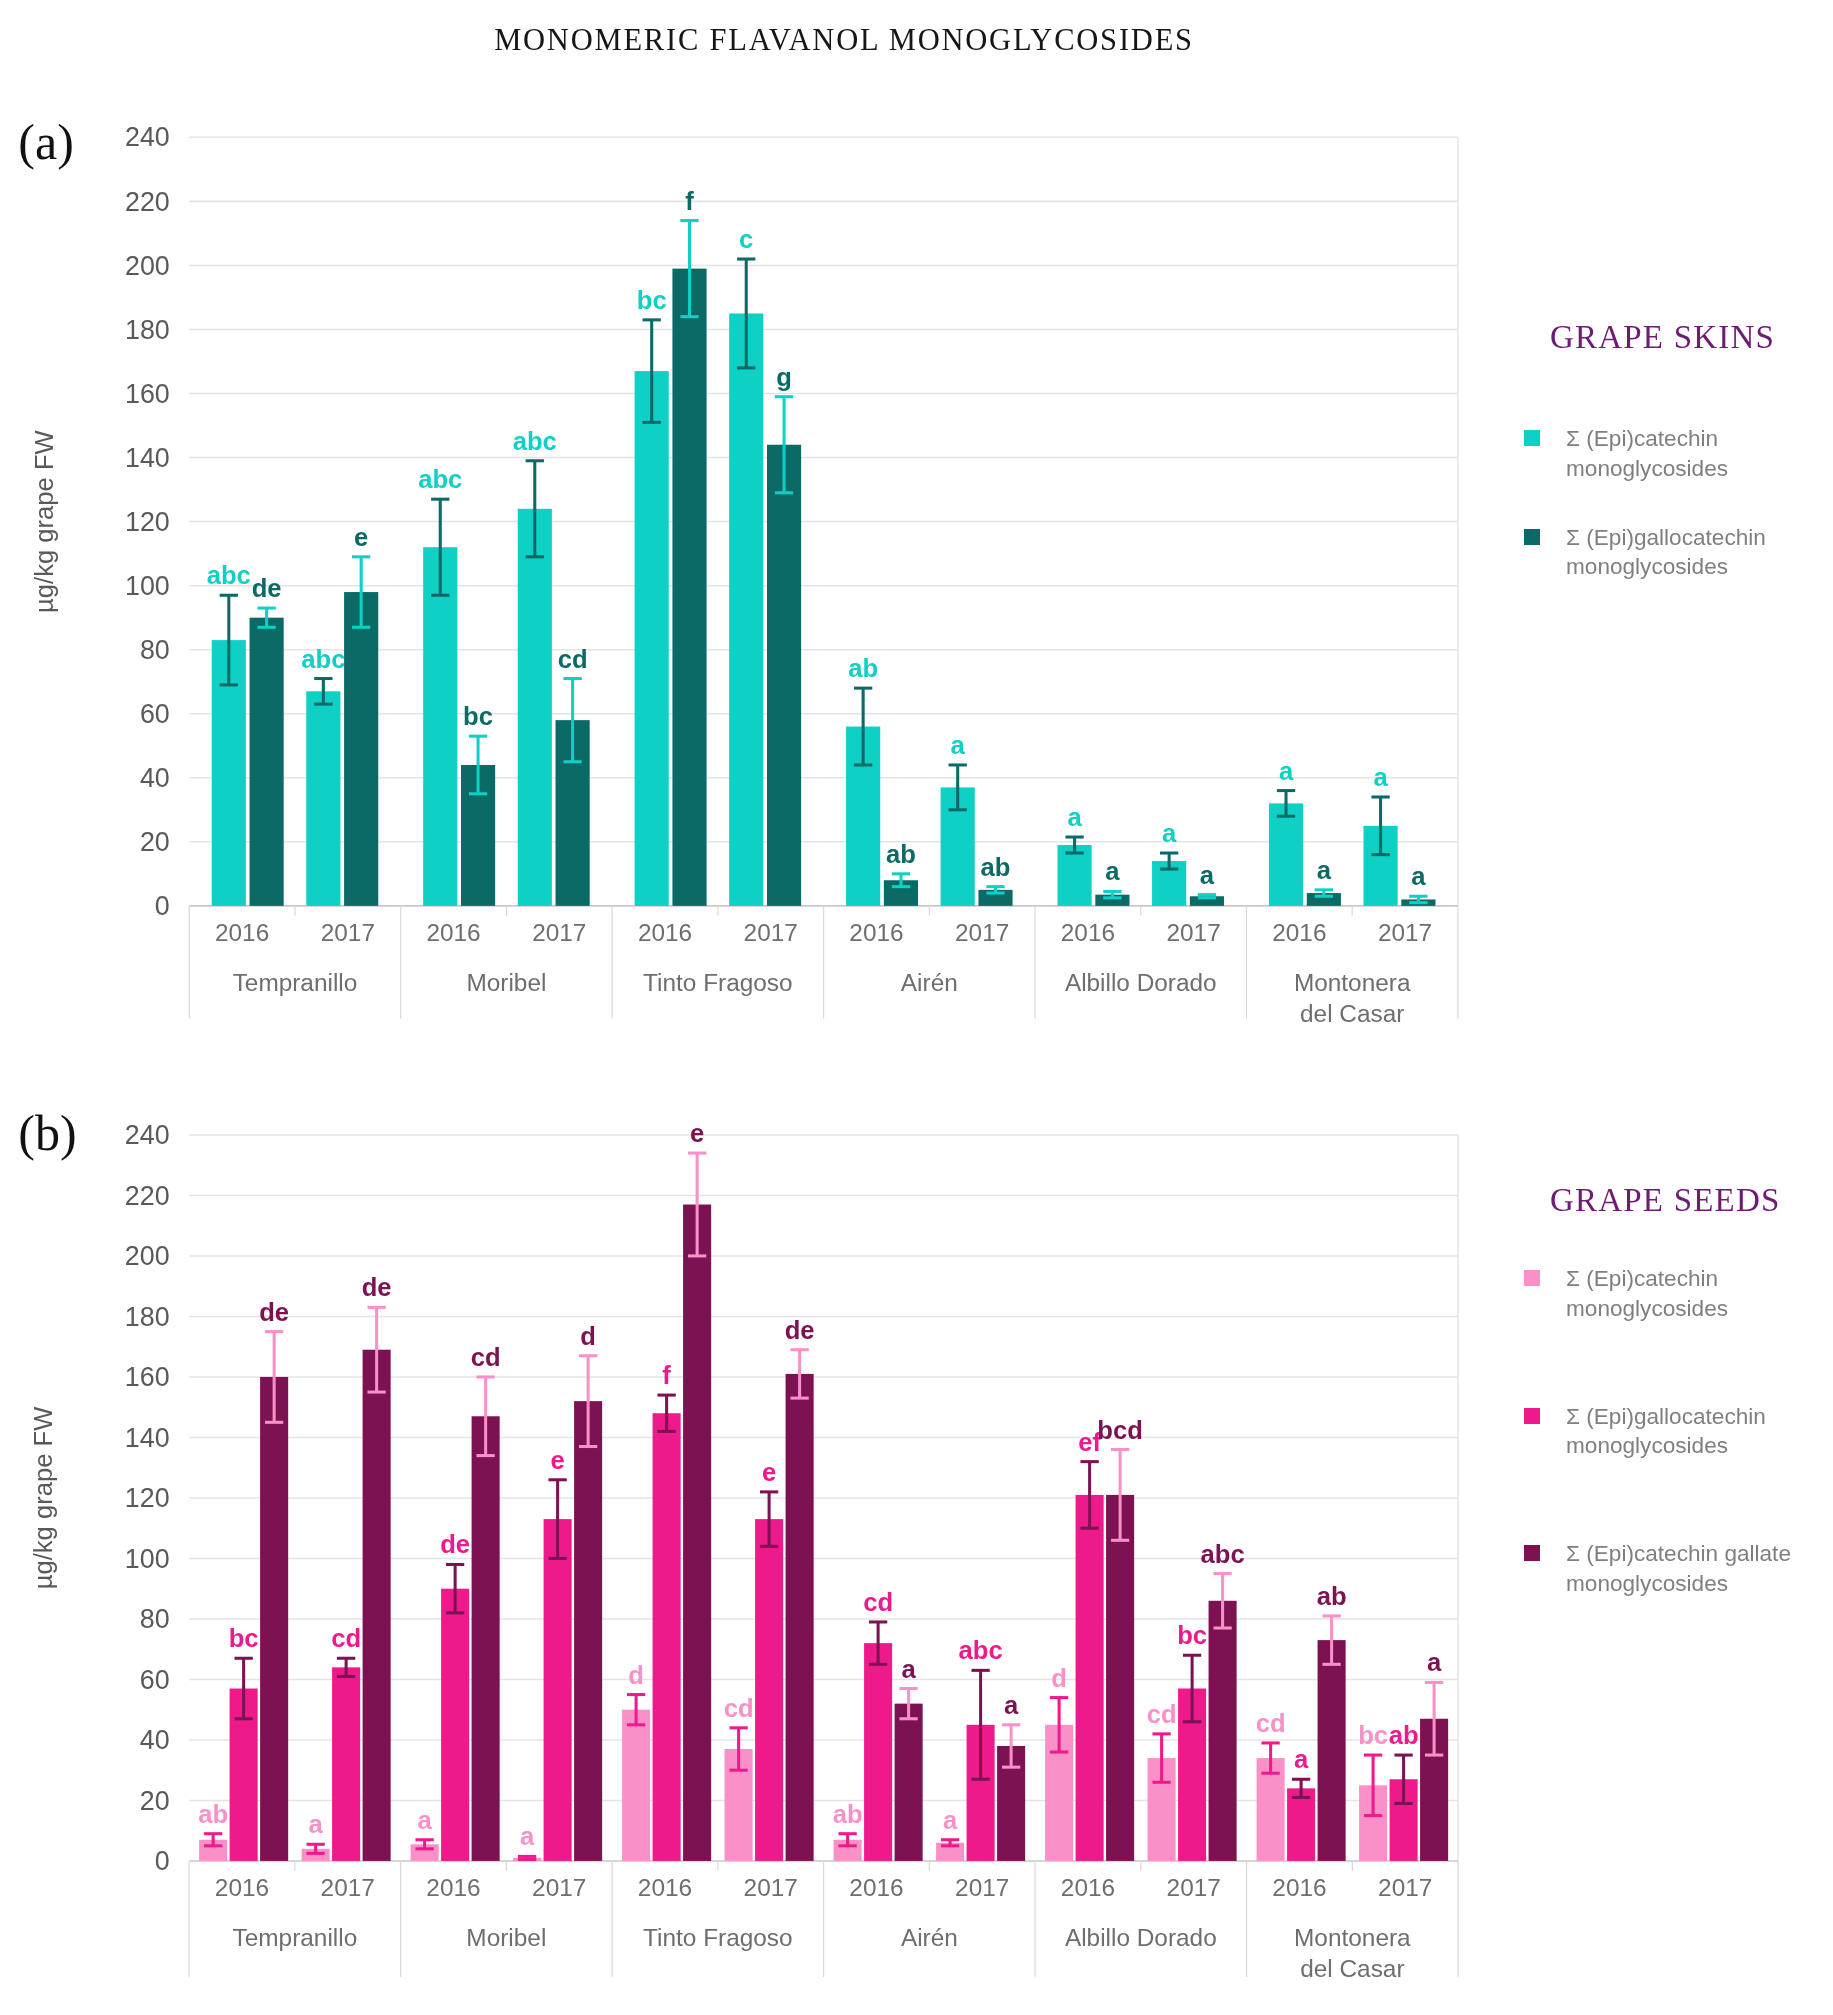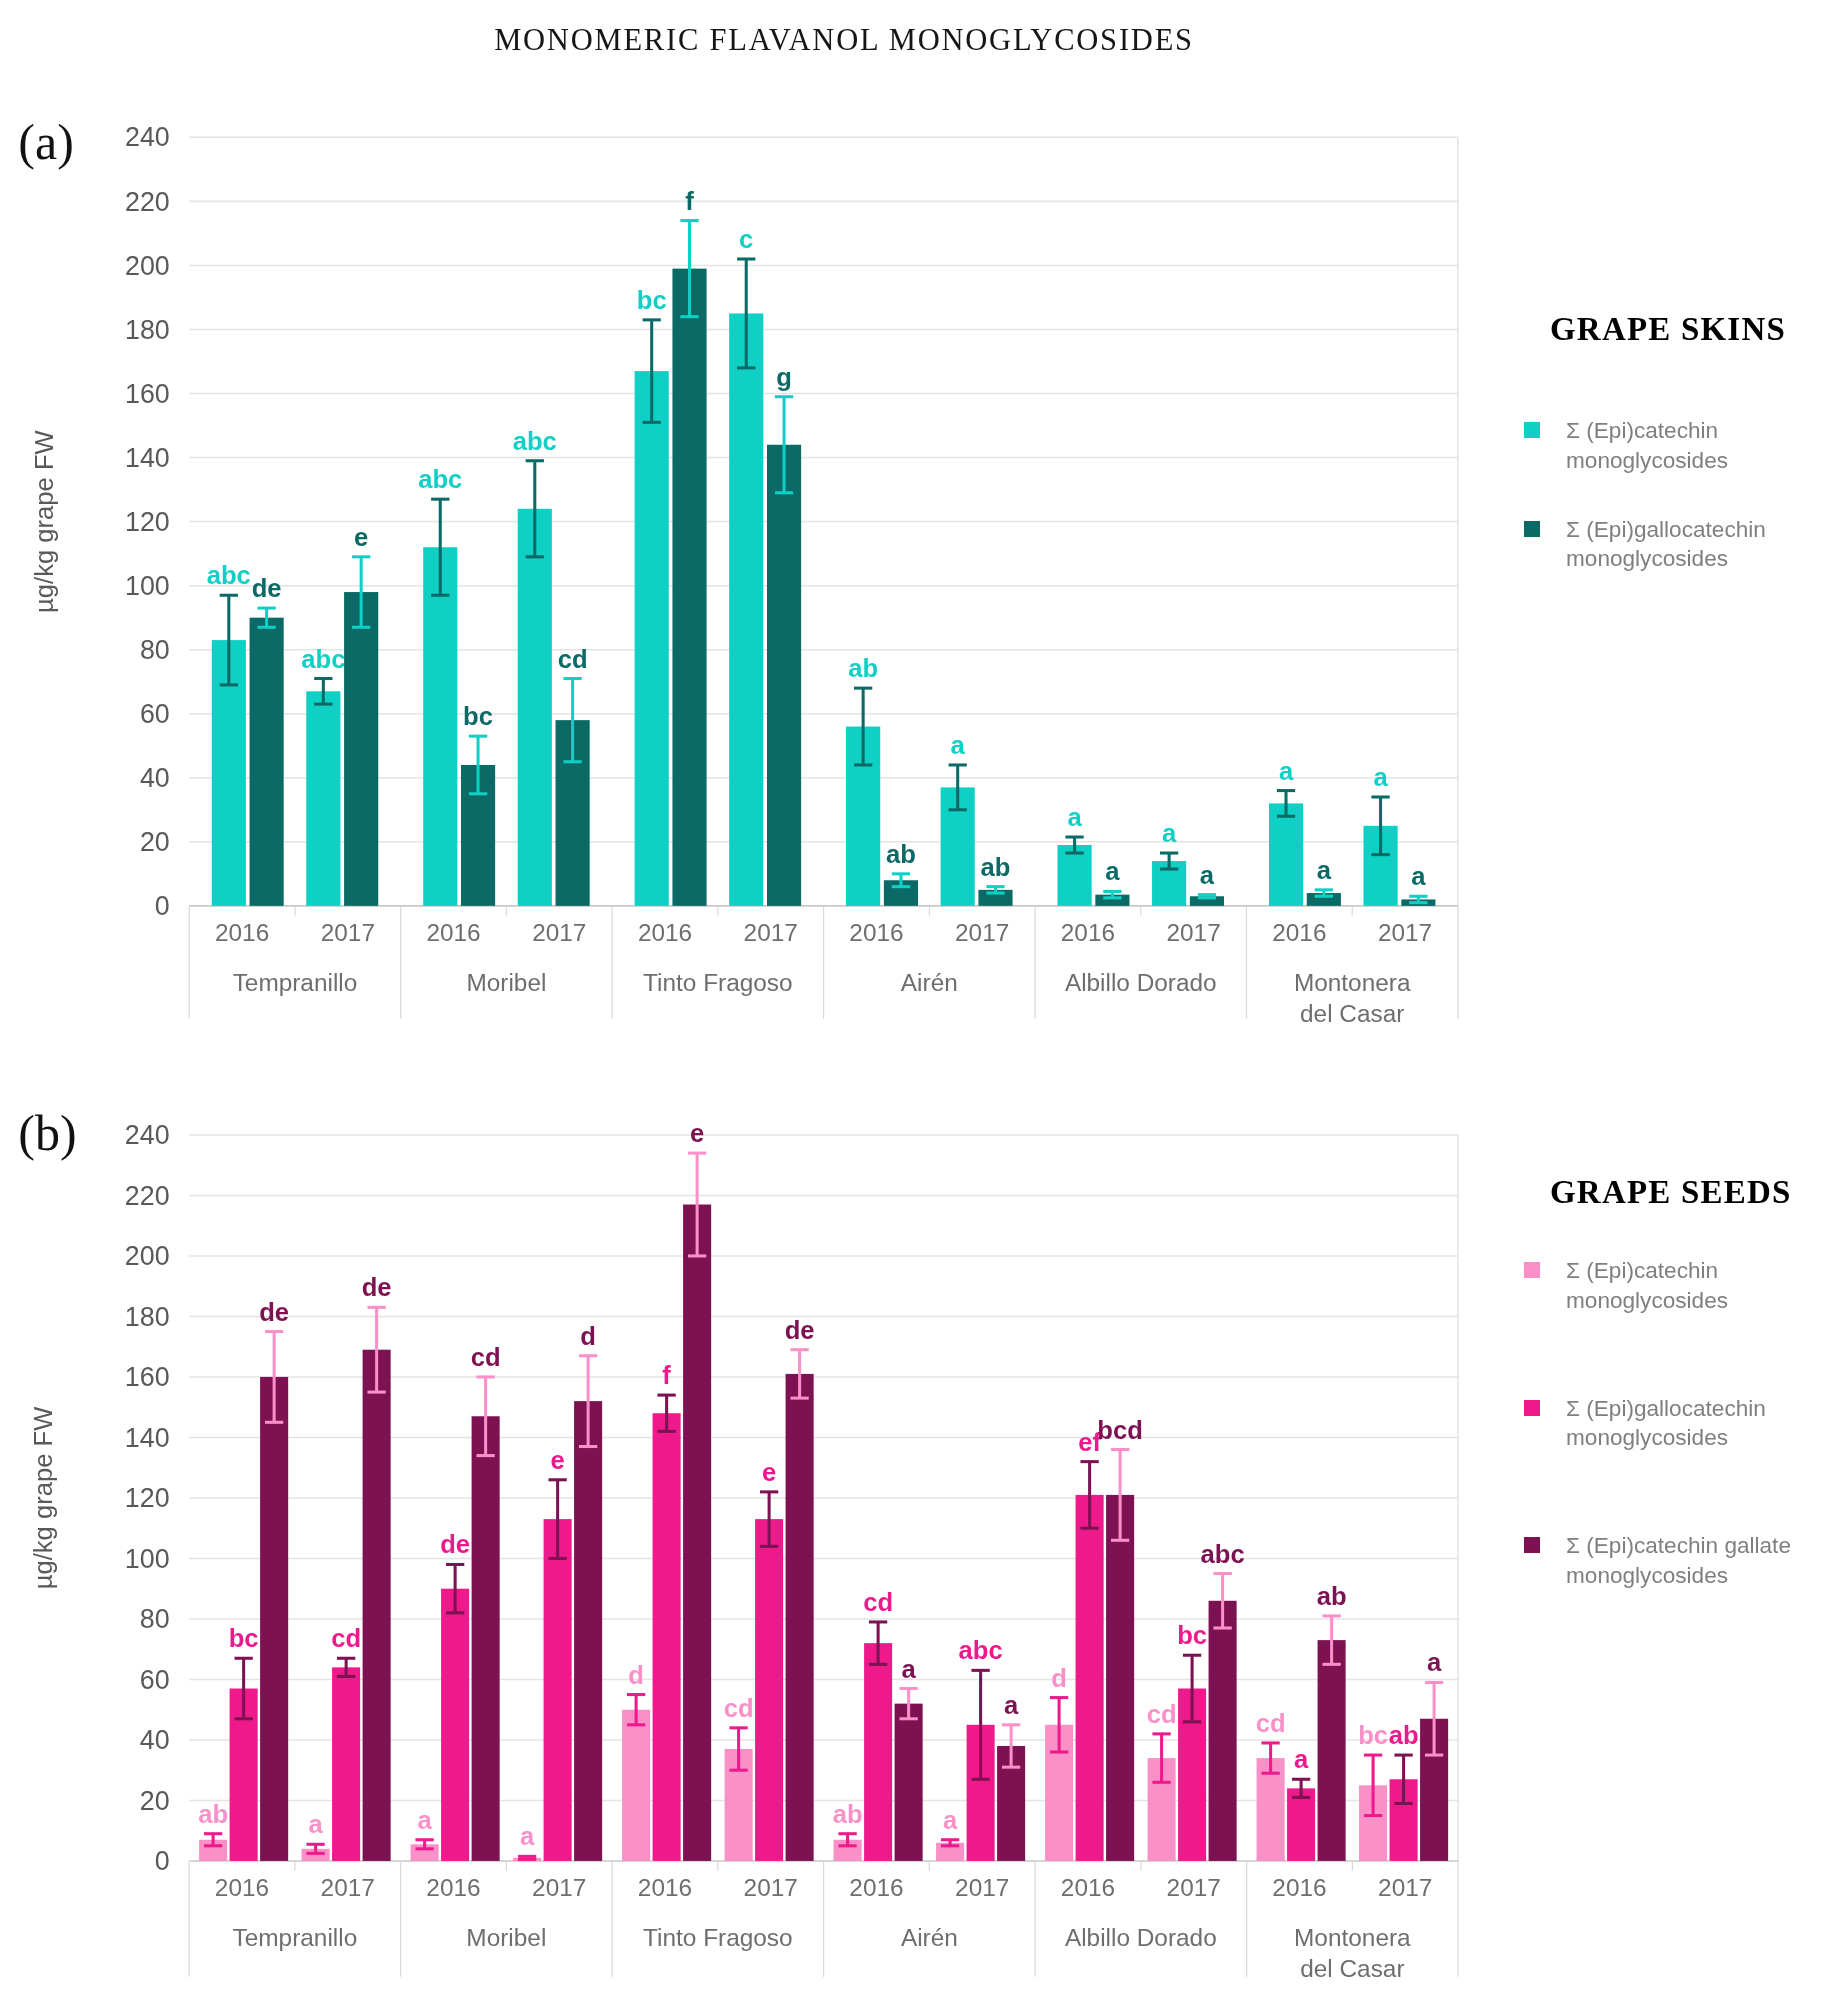--- a/index.html
+++ b/index.html
@@ -39,23 +39,23 @@
     position:absolute;
     left:1513px;
     width:317px;
   }
   #legend-a{top:256px;}
   #legend-b{top:137px;}
   .legend-title{
     font-family:"Liberation Serif", serif;
     font-size:33px;
     letter-spacing:1.2px;
-    color:#000000;
-    margin:0 0 0 37px;
-    font-weight:700;
+    color:#701a75;
+    margin:8px 0 0 37px;
+    font-weight:400;
   }
   .legend-items{
     list-style:none;
     margin:0;
     padding:0 0 0 11px;
   }
   #legend-a .legend-items{margin-top:68px;}
   #legend-b .legend-items{margin-top:45px;}
   .legend-item{
     display:flex;

